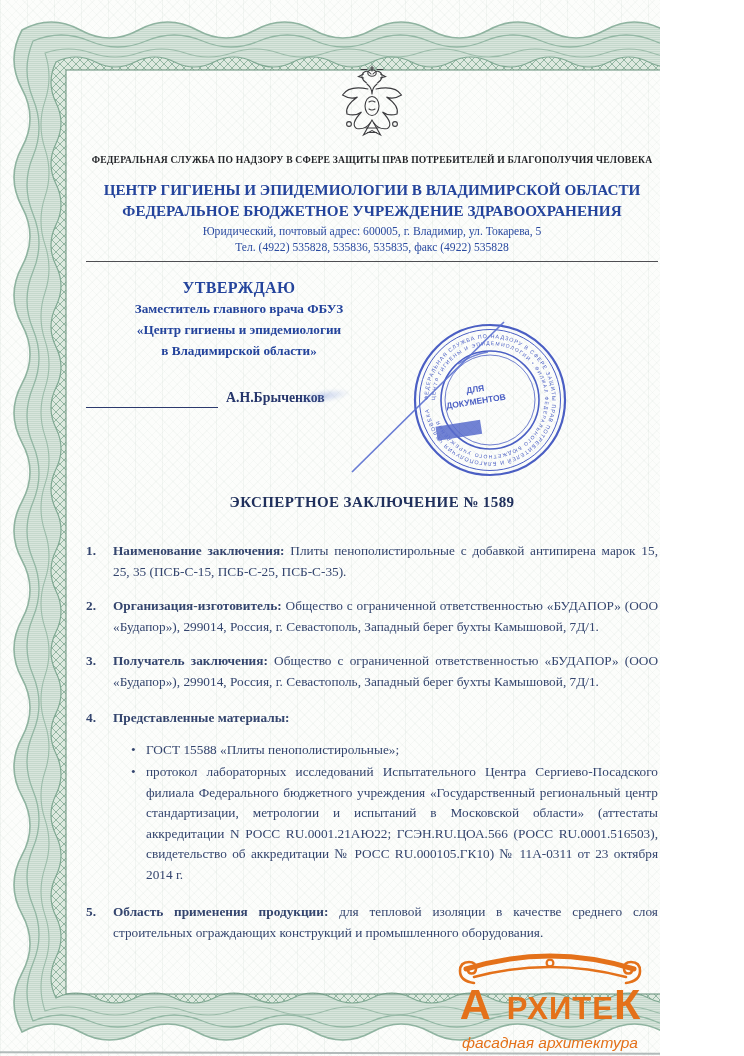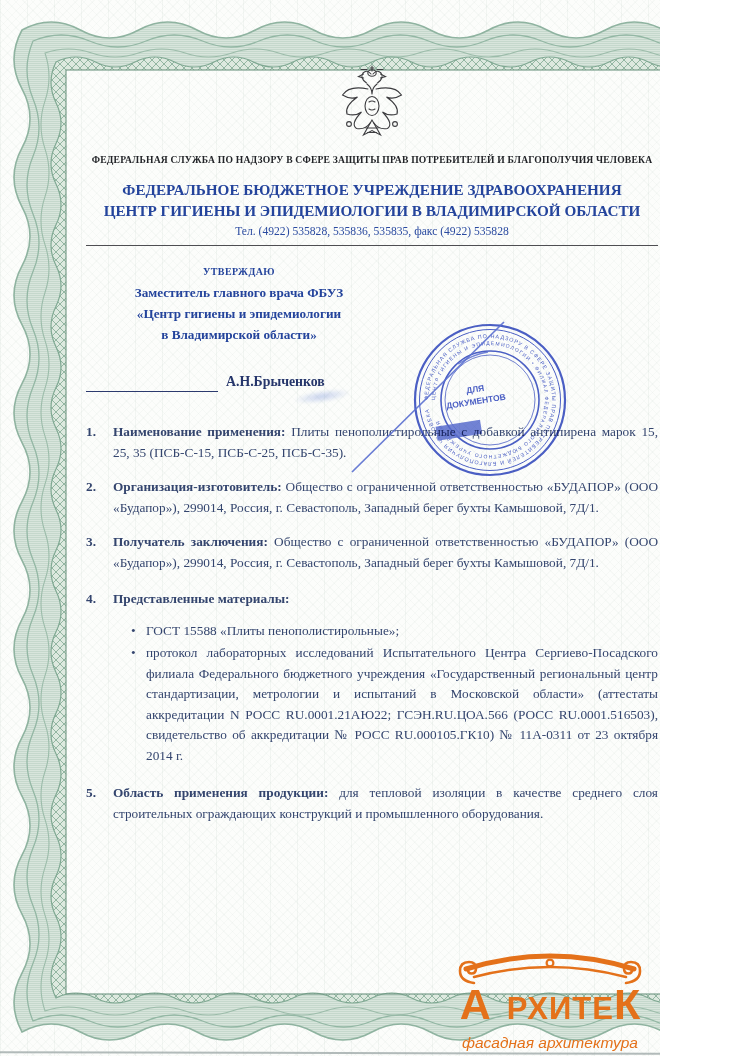--- a/index.html
+++ b/index.html
@@ -16,21 +16,21 @@
   .agency{margin-top:8px;text-align:center;font-weight:bold;color:#222428;
     font-size:9.6px;letter-spacing:.2px;}
   .org{margin-top:14px;text-align:center;font-weight:bold;color:#24449c;
     font-size:15.2px;line-height:21px;}
   .addr{text-align:center;color:#2a4aa0;font-size:11.6px;line-height:16px;}
   .rule{margin-top:5px;border-top:1.6px solid #4e4e52;height:0;}
   .ref-row{display:flex;justify-content:space-between;margin-top:15px;}
   .outgoing{font-weight:bold;color:#24449c;font-size:13.4px;line-height:20px;}
   .approval{width:306px;text-align:center;font-weight:bold;color:#24449c;
     font-size:13.2px;line-height:21px;}
-  .approve-label{font-size:10px;letter-spacing:.4px;}
+  .approve-label{font-size:16px;letter-spacing:.4px;}
   .sig-row{display:flex;align-items:flex-end;margin-top:26px;text-align:left;}
   .sig-line{width:132px;border-bottom:1.4px solid #2c3a6e;height:14px;}
   .signer{font-weight:bold;color:#26366b;font-size:13.8px;padding-left:8px;white-space:nowrap;}
   .doc-title{margin-top:86px;text-align:center;font-weight:bold;color:#20305c;
     font-size:15px;letter-spacing:.4px;}
   .items{margin-top:30px;}
   .item{display:flex;margin-top:14px;color:#34456e;font-size:13.3px;line-height:20.5px;}
   .inum{width:27px;flex:0 0 27px;font-weight:bold;}
   .ibody{flex:1;text-align:justify;}
   .ilabel{font-weight:bold;}
@@ -98,49 +98,51 @@
           <path d="M36 58 l-8.5 15 q8.5 -4.5 8.5 -4.5 q0 0 8.5 4.5 Z"></path>
           <path d="M30 66 h12 M31.5 70.5 h9"></path>
           <circle cx="13" cy="62" r="2.4"></circle>
           <circle cx="59" cy="62" r="2.4"></circle>
         </g>
       </svg>
     </div>
 
     <div class="agency">ФЕДЕРАЛЬНАЯ СЛУЖБА ПО НАДЗОРУ В СФЕРЕ ЗАЩИТЫ ПРАВ ПОТРЕБИТЕЛЕЙ И БЛАГОПОЛУЧИЯ ЧЕЛОВЕКА</div>
     <div class="org">
+      <div>ЦЕНТР ГИГИЕНЫ И ЭПИДЕМИОЛОГИИ В ВЛАДИМИРСКОЙ ОБЛАСТИ</div>
       <div>ФЕДЕРАЛЬНОЕ БЮДЖЕТНОЕ УЧРЕЖДЕНИЕ ЗДРАВООХРАНЕНИЯ</div>
-      <div>ЦЕНТР ГИГИЕНЫ И ЭПИДЕМИОЛОГИИ В ВЛАДИМИРСКОЙ ОБЛАСТИ</div>
     </div>
     <div class="addr" style="margin-top:3px;">
+      <div>Юридический, почтовый адрес: 600005, г. Владимир, ул. Токарева, 5</div>
       <div>Тел. (4922) 535828, 535836, 535835, факс (4922) 535828</div>
     </div>
 
     <div class="rule"></div>
 
     <div class="ref-row">
       <div class="approval">
         <div class="approve-label">УТВЕРЖДАЮ</div>
         <div>Заместитель главного врача ФБУЗ</div>
         <div>«Центр гигиены и эпидемиологии</div>
         <div>в Владимирской области»</div>
         <div class="sig-row">
           <div class="sig-line"></div>
           <div class="signer">А.Н.Брыченков</div>
         </div>
       </div>
     </div>
 
+    <div class="doc-title">ЭКСПЕРТНОЕ ЗАКЛЮЧЕНИЕ № 1589</div>
 
     <div class="items">
 
       <div class="item">
         <div class="inum">1.</div>
         <div class="ibody">
-          <span class="ilabel">Наименование применения:</span>
+          <span class="ilabel">Наименование заключения:</span>
           <span>Плиты пенополистирольные с добавкой антипирена марок 15, 25, 35 (ПСБ-С-15, ПСБ-С-25, ПСБ-С-35).</span>
         </div>
       </div>
 
       <div class="item">
         <div class="inum">2.</div>
         <div class="ibody">
           <span class="ilabel">Организация-изготовитель:</span>
           <span>Общество с ограниченной ответственностью «БУДАПОР» (ООО «Будапор»), 299014, Россия, г. Севастополь, Западный берег бухты Камышовой, 7Д/1.</span>
         </div>

